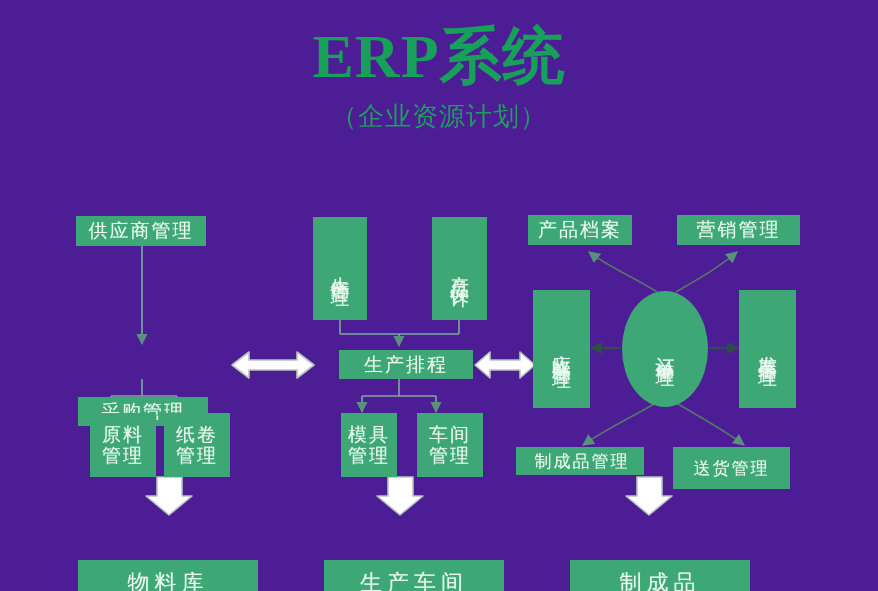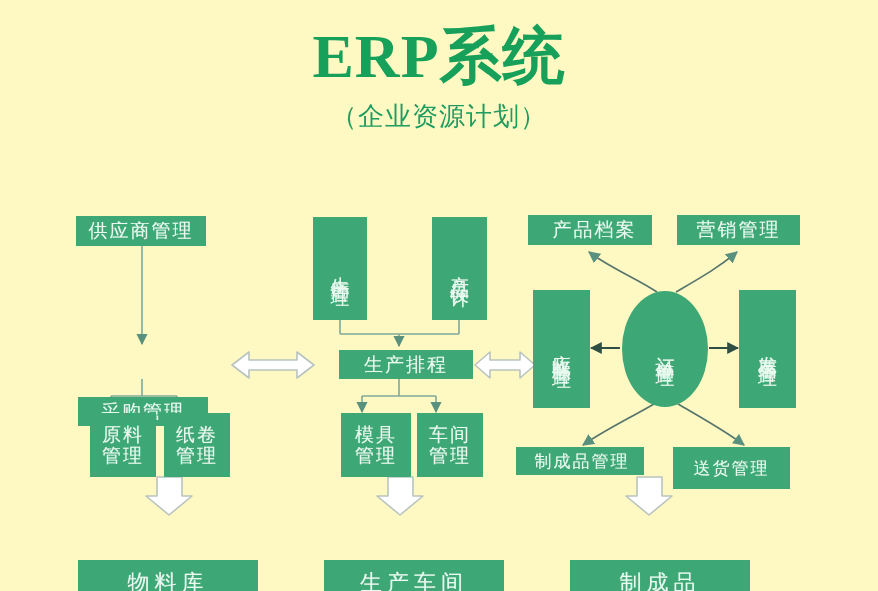--- a/index.html
+++ b/index.html
@@ -8,21 +8,21 @@
     padding: 0;
     background: #ffffff;
   }
   body {
     font-family: "Liberation Serif", "DejaVu Serif", serif;
   }
   #canvas {
     position: relative;
     width: 878px;
     height: 591px;
-    background: #fef9c3;
+    background: #4c1d95;
     overflow: hidden;
   }
   
   #title-block {
     position: absolute;
     left: 0;
     top: 24px;
     width: 878px;
     text-align: center;
   }
@@ -200,29 +200,29 @@
 管理</div>
 
   <div class="node rounded" style="left:78px; top:513px; width:180px; height:46px;">物料库</div>
 
   <div class="node vert" style="left:313px; top:217px; width:54px; height:103px;">生产管理</div>
 
   <div class="node vert" style="left:432px; top:217px; width:55px; height:103px;">产品设计</div>
 
   <div class="node h" style="left:339px; top:350px; width:134px; height:29px;">生产排程</div>
 
-  <div class="node two-line" style="left:329px; top:413px; width:70px; height:64px;">模具
+  <div class="node two-line" style="left:329px; top:413px; width:56px; height:64px;">模具
 管理</div>
 
   <div class="node two-line" style="left:405px; top:413px; width:66px; height:64px;">车间
 管理</div>
 
   <div class="node rounded" style="left:324px; top:513px; width:180px; height:46px;">生产车间</div>
 
-  <div class="node h" style="left:528px; top:215px; width:124px; height:30px;padding-left:15px;">产品档案</div>
+  <div class="node h" style="left:528px; top:215px; width:104px; height:30px;">产品档案</div>
 
   <div class="node h" style="left:677px; top:215px; width:123px; height:30px;">营销管理</div>
 
   <div class="node vert small" style="left:533px; top:290px; width:57px; height:118px;">应收款管理</div>
 
   <div class="node ellipse" style="left:622px; top:291px; width:86px; height:116px;">订单管理</div>
 
   <div class="node vert small" style="left:739px; top:290px; width:57px; height:118px;">发票管理</div>
 
   <div class="node h small" style="left:516px; top:447px; width:128px; height:28px;padding-left:10px;">制成品管理</div>

